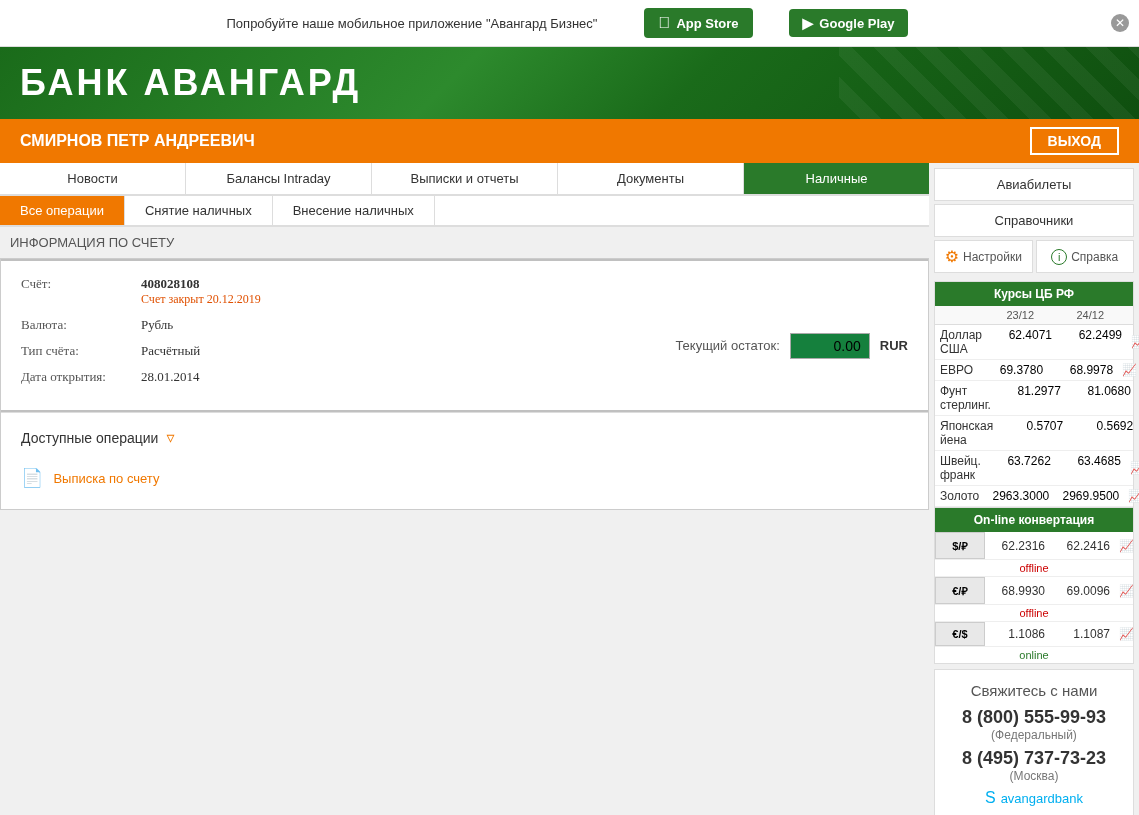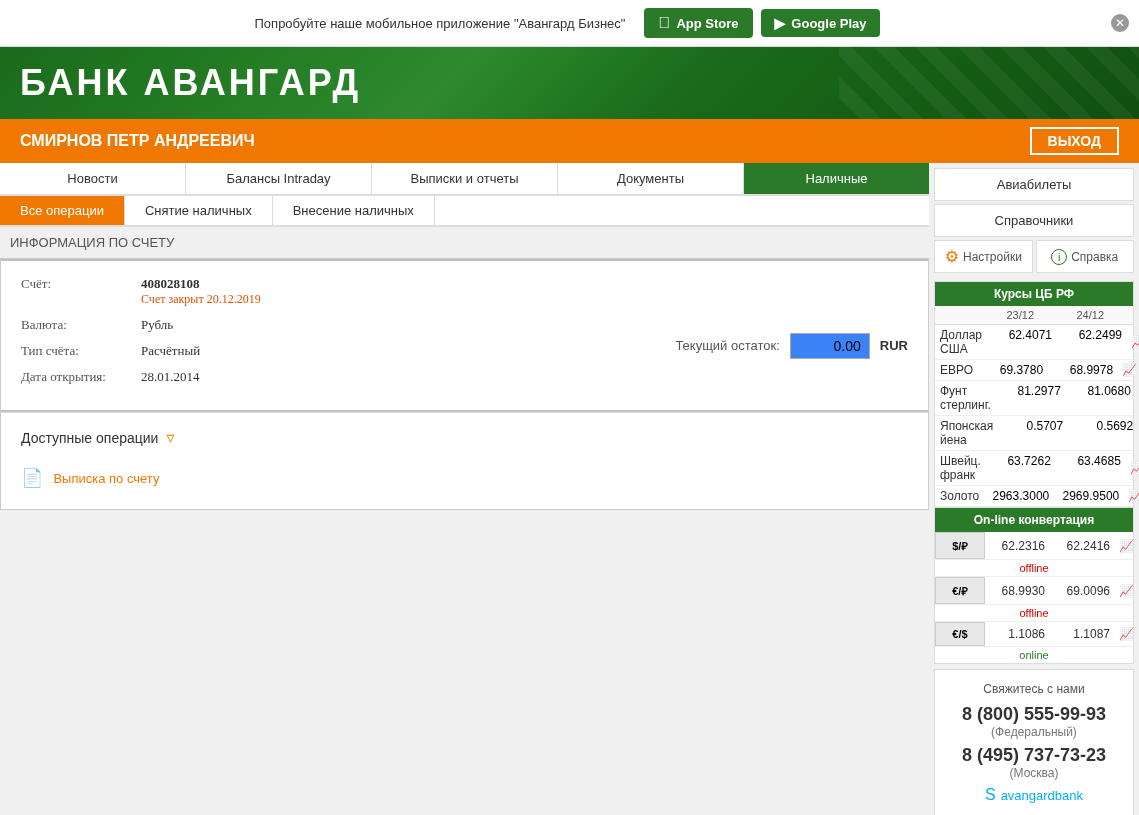--- a/index.html
+++ b/index.html
@@ -7,20 +7,21 @@
 
     
     .top-banner {
       background: #fff;
       border-bottom: 1px solid #ddd;
       padding: 8px 18px;
       display: flex;
       align-items: center;
       justify-content: center;
       position: relative;
+      gap: 28px;
     }
     .top-banner-text { font-size: 13px; color: #333; margin-right: 15px; }
     .top-banner-btn {
       display: inline-flex; align-items: center; gap: 6px;
       background: #2a7a2a; color: #fff; border: none; padding: 6px 14px;
       border-radius: 4px; font-size: 13px; cursor: pointer; margin: 0 4px;
       font-weight: bold;
     }
     .top-banner-btn .apple-icon { font-size: 16px; }
     .top-banner-btn .android-icon { font-size: 14px; }
@@ -105,21 +106,21 @@
     .account-left { flex: 1; font-family: Liberation Serif, serif; }
     .account-field { display: flex; gap: 10px; margin-bottom: 10px; align-items: flex-start; }
     .field-label { color: #555; min-width: 110px; }
     .field-value { color: #333; font-weight: normal; }
     .field-value.account-number { font-weight: bold; }
     .account-closed { color: #e05000; font-size: 12px; }
     .account-right { display: flex; align-items: center; gap: 10px; padding-top: 20px; }
     .balance-label { color: #555; }
     .balance-input {
       border: 1px solid #aaa; padding: 4px 8px; text-align: right;
-      width: 80px; font-size: 14px; background: #3b82f6;
+      width: 80px; font-size: 14px; background: #15803d;
     }
     .balance-currency { color: #333; font-weight: bold; }
 
     
     .operations-section { padding: 15px 20px; border-top: 1px solid #ddd; }
     .operations-title {
       font-size: 14px; color: #333; margin-bottom: 15px;
       display: flex; align-items: center; gap: 8px;
     }
     .filter-icon { color: #f07800; font-size: 16px; }
@@ -181,21 +182,21 @@
       background: #e8e8e8; border: 1px solid #ccc; padding: 5px 4px;
       font-size: 11px; text-align: center; font-weight: bold;
     }
     .conv-value { padding: 3px 5px; font-size: 12px; text-align: right; color: #333; }
 
     
     .contact-box {
       background: #fff; border: 1px solid #ddd; margin-top: 5px;
       padding: 12px; text-align: center;
     }
-    .contact-title { color: #555; font-size: 12px; margin-bottom: 8px; }
+    .contact-title { color: #555; font-size: 15px; margin-bottom: 8px; }
     .phone-main { font-size: 18px; font-weight: bold; color: #333; }
     .phone-sub { font-size: 12px; color: #777; margin-bottom: 6px; }
     .skype-link { color: #00aff0; text-decoration: none; font-size: 13px; display: flex; align-items: center; justify-content: center; gap: 5px; margin: 6px 0; }
     .skype-icon { color: #00aff0; font-size: 16px; }
   </style>
 </head>
 <body>
 
 <div class="top-banner">
   <span class="top-banner-text">Попробуйте наше мобильное приложение "Авангард Бизнес"</span>

